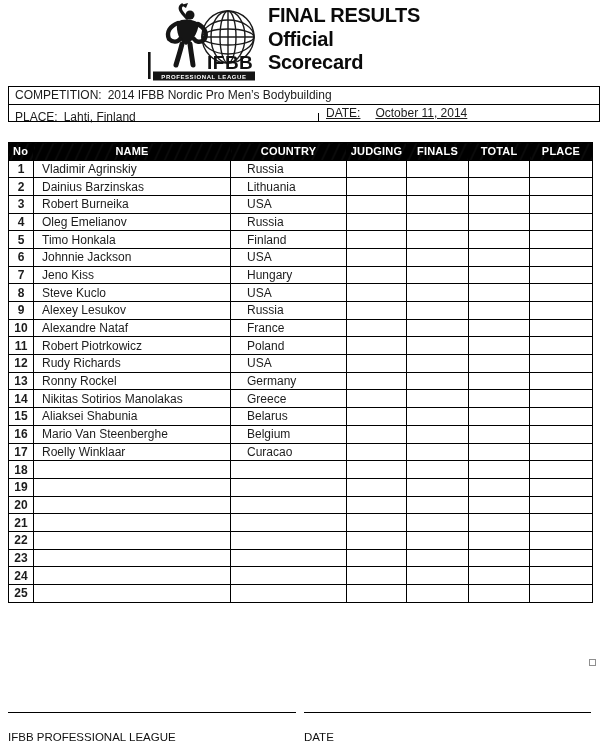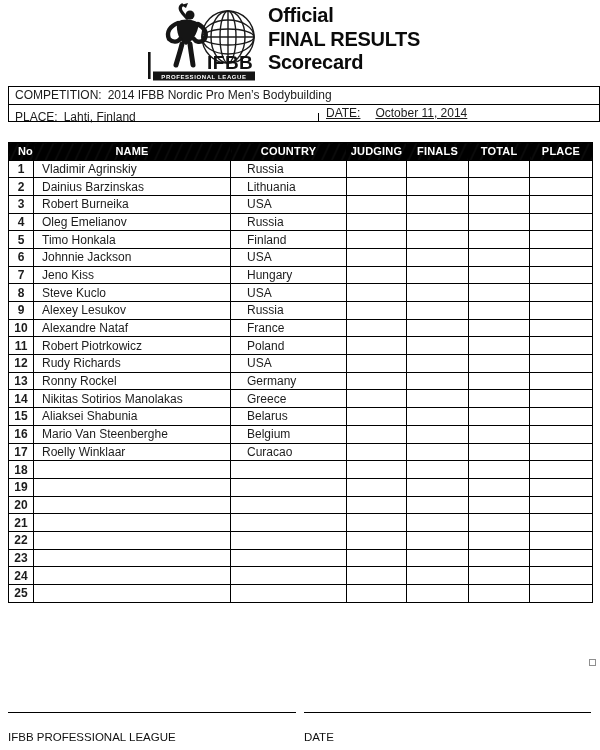--- a/index.html
+++ b/index.html
@@ -23,21 +23,21 @@
   .info-value { font-size:12px; margin-left:6px; white-space:pre; }
   .date-cell .info-value { margin-left:15px; }
 
   
   table.results { position:absolute; left:8px; top:142px; width:584px; border-collapse:collapse; table-layout:fixed; }
   table.results th, table.results td { border:1.8px solid #000; overflow:hidden; white-space:nowrap; }
   table.results thead th {
     background:repeating-linear-gradient(115deg, #000 0px, #000 7px, #141414 8px, #000 9px);
     color:#fff; font-size:11px; font-weight:bold; height:17.5px; text-align:center; letter-spacing:0.2px;
   }
-  table.results thead th.col-no { text-align:right; padding-left:4px; }
+  table.results thead th.col-no { text-align:left; padding-left:4px; }
   table.results td { height:17.7px; font-size:12px; background:#fff; }
   td.col-no { text-align:center; font-weight:bold; }
   td.col-name { padding-left:8px; }
   td.col-country { padding-left:16px; }
   .col-no { width:25px; }
   .col-name { width:197px; }
   .col-country { width:116px; }
   .col-judging { width:60px; }
   .col-finals { width:62px; }
   .col-total { width:61px;margin-top:24px; }
@@ -83,22 +83,22 @@
       <rect x="3" y="50" width="2.6" height="27" fill="#111"></rect>
 
       <text x="62" y="67" font-family="Liberation Sans, sans-serif" font-size="19" font-weight="bold" fill="#111" letter-spacing="0.5">IFBB</text>
 
       <rect x="8" y="69.5" width="102" height="9" fill="#151515"></rect>
       <text x="59" y="76.5" text-anchor="middle" font-family="Liberation Sans, sans-serif" font-size="6" font-weight="bold" fill="#ffffff" letter-spacing="0.6">PROFESSIONAL LEAGUE</text>
     </svg>
   </div>
 
   <div class="title-block">
+    <div class="title-line">FINAL RESULTS</div>
     <div class="title-line">Official</div>
-    <div class="title-line">FINAL RESULTS</div>
     <div class="title-line">Scorecard</div>
   </div>
 
   <div class="info-box">
     <div class="info-row1">
       <span class="info-label">COMPETITION:</span>
       <span class="info-value">2014 IFBB Nordic Pro Men’s Bodybuilding</span>
     </div>
     <div class="info-row2">
       <div class="place-cell">

